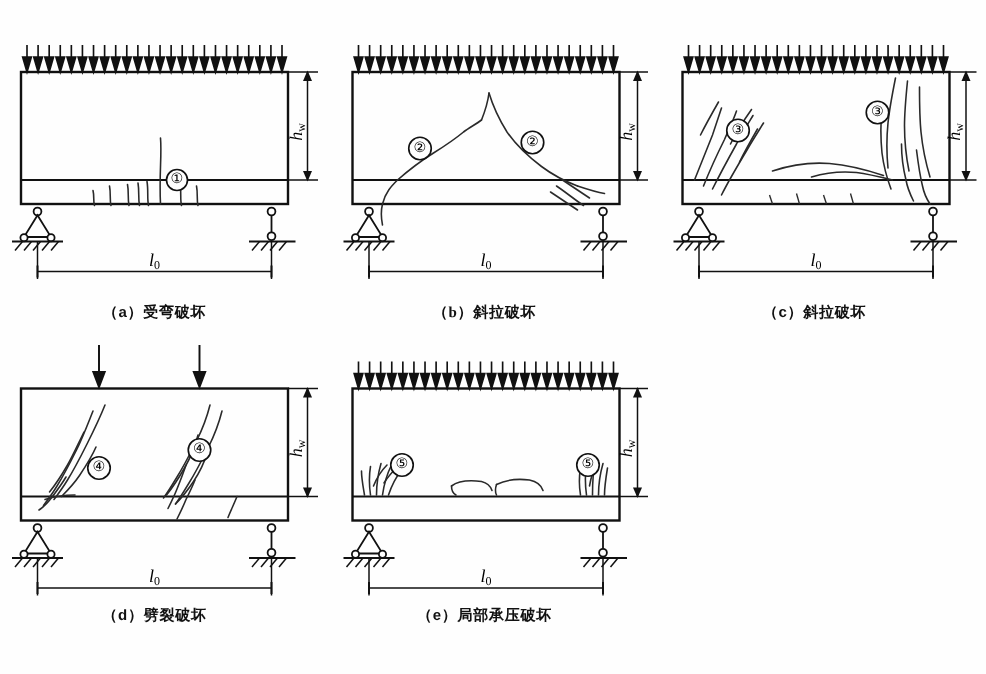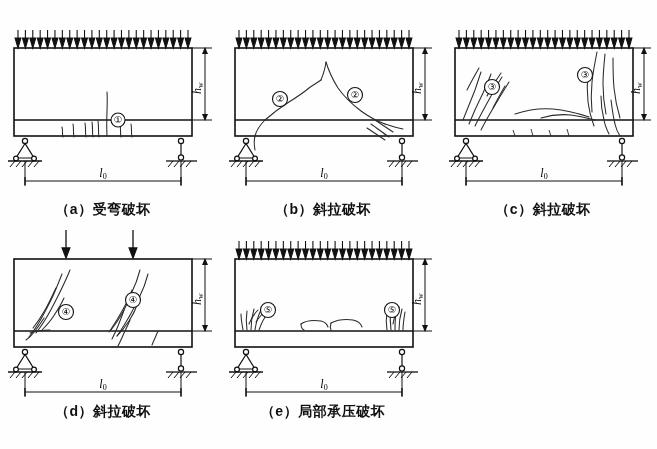--- a/index.html
+++ b/index.html
@@ -12,21 +12,21 @@
     position:relative;
   }
   .figure{position:absolute;inset:0;}
   .panel{position:absolute;}
   .panel svg{display:block;overflow:visible;}
   .caption{
     position:absolute;
     text-align:center;
     font-family:"Liberation Sans", sans-serif;
     font-weight:bold;
-    font-size:14px;
+    font-size:10px;
     letter-spacing:.5px;
     color:#111;
     white-space:nowrap;
     transform:translateX(-50%);
   }
   text{font-family:"Liberation Serif", serif;}
   .dimlbl{font-style:italic;font-size:12px;}
   .dimsub{font-style:normal;font-size:8px;}
   .circnum{font-size:9.5px;text-anchor:middle;dominant-baseline:central;}
 </style>
@@ -279,21 +279,21 @@
         <line x1="177" y1="161" x2="177" y2="186"></line>
         <line x1="21" y1="181" x2="177" y2="181"></line>
         <path d="M21,177 L21,185" stroke-width="1.3"></path>
         <path d="M177,177 L177,185" stroke-width="1.3"></path>
       </g>
       <text x="99" y="177" text-anchor="middle">
         <tspan class="dimlbl">l</tspan><tspan class="dimsub" dy="2">0</tspan>
       </text>
     </svg>
   </div>
-  <div class="caption" style="left:323px;top:201px;">（b）斜拉破坏</div>
+  <div class="caption" style="left:323px;top:201px;font-family:Liberation Serif, serif;">（b）斜拉破坏</div>
 
   <div class="panel" style="left:445px;top:0;width:212px;height:200px;">
     <svg width="212" height="200" viewBox="0 0 212 200">
       <g stroke="#111" stroke-width="1.1" fill="#111">
         <g id="cArrows">
             <line x1="14" y1="30" x2="14" y2="39" stroke="#111" stroke-width="1.1"></line>
             <path d="M11.1,38 L14,48 L16.9,38 Z" fill="#111"></path>
             <line x1="21.391304347826086" y1="30" x2="21.391304347826086" y2="39" stroke="#111" stroke-width="1.1"></line>
             <path d="M18.491304347826087,38 L21.391304347826086,48 L24.291304347826085,38 Z" fill="#111"></path>
             <line x1="28.782608695652172" y1="30" x2="28.782608695652172" y2="39" stroke="#111" stroke-width="1.1"></line>
@@ -502,21 +502,21 @@
         <line x1="181" y1="144" x2="181" y2="169"></line>
         <line x1="25" y1="164" x2="181" y2="164"></line>
         <path d="M25,160 L25,168" stroke-width="1.3"></path>
         <path d="M181,160 L181,168" stroke-width="1.3"></path>
       </g>
       <text x="103" y="160" text-anchor="middle">
         <tspan class="dimlbl">l</tspan><tspan class="dimsub" dy="2">0</tspan>
       </text>
     </svg>
   </div>
-  <div class="caption" style="left:103px;top:403px;">（d）斜拉破坏</div>
+  <div class="caption" style="left:103px;top:403px;">（d）劈裂破坏</div>
 
   <div class="panel" style="left:225px;top:228px;width:215px;height:190px;">
     <svg width="215" height="190" viewBox="0 0 215 190">
       <g stroke="#111" stroke-width="1.1" fill="#111">
         <g id="eArrows">
             <line x1="14" y1="13" x2="14" y2="22" stroke="#111" stroke-width="1.1"></line>
             <path d="M11.1,21 L14,31 L16.9,21 Z" fill="#111"></path>
             <line x1="21.391304347826086" y1="13" x2="21.391304347826086" y2="22" stroke="#111" stroke-width="1.1"></line>
             <path d="M18.491304347826087,21 L21.391304347826086,31 L24.291304347826085,21 Z" fill="#111"></path>
             <line x1="28.782608695652172" y1="13" x2="28.782608695652172" y2="22" stroke="#111" stroke-width="1.1"></line>

